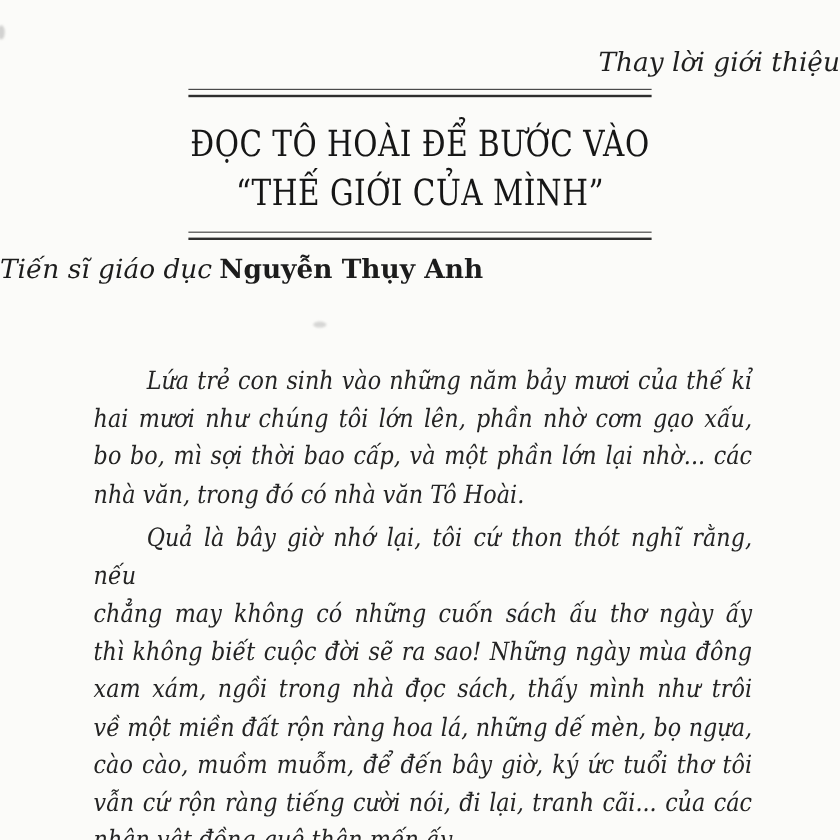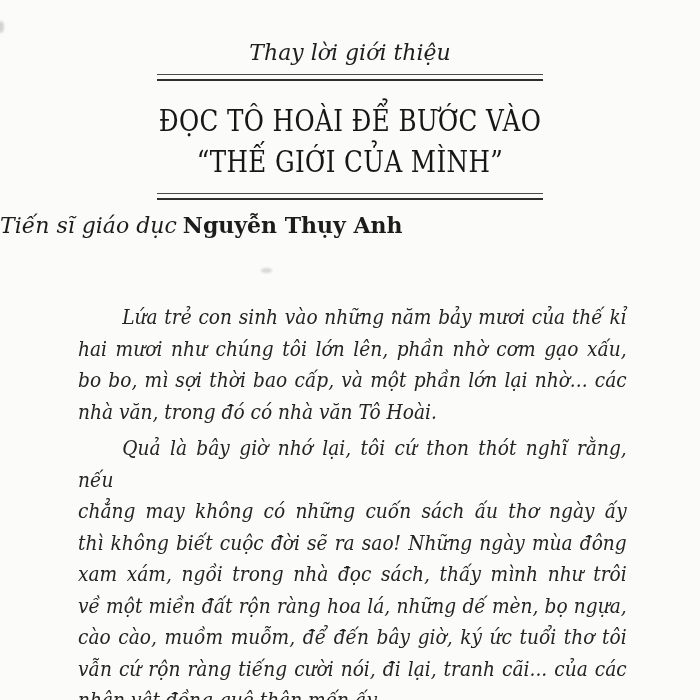--- a/index.html
+++ b/index.html
@@ -10,21 +10,21 @@
     background: #fbfbf9;
     overflow: hidden;
     font-family: "DejaVu Serif", serif;
     color: #1d1d1d;
   }
 
   .kicker {
     position: absolute;
     top: 38px; left: 0;
     width: 100%;
-    text-align: center;
+    text-align: right;
     font-style: italic;
     font-size: 22px;
     line-height: 30px;
     color: #1f1f1f;
   }
 
   .rule {
     position: absolute;
     left: 157px;
     width: 386px;

